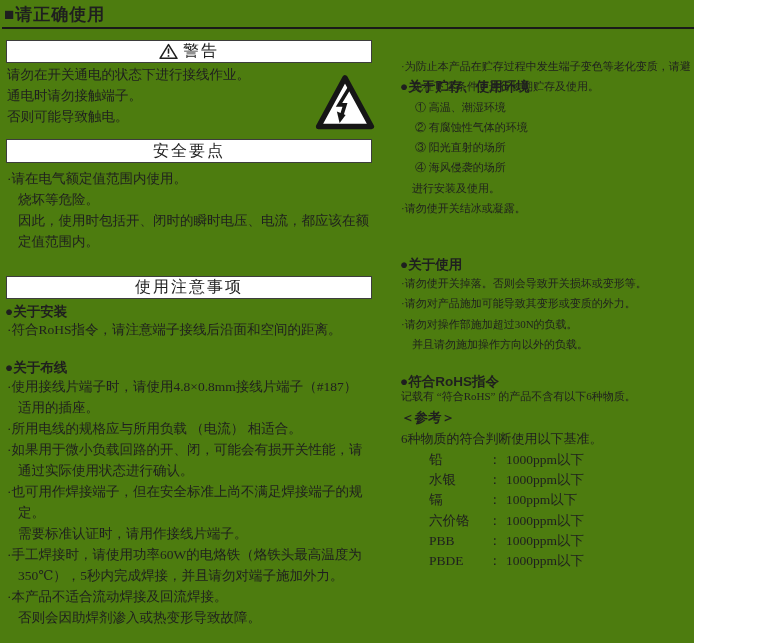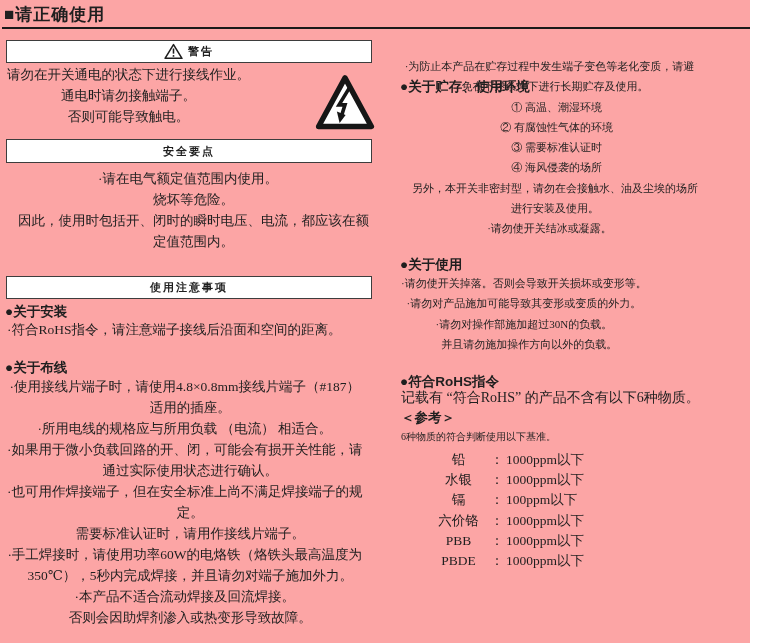--- a/index.html
+++ b/index.html
@@ -1,33 +1,32 @@
 <!DOCTYPE html>
 <html><head>
 <meta charset="utf-8">
 <style>
   html,body { margin:0; padding:0; background:#fff; }
   .page {
-    position:relative; width:750px; height:643px; background:#fca5a5;
+    position:relative; width:694px; height:643px; background:#4d7c0f;
     overflow:hidden; color:#1f1f1f;
     font-family:"Liberation Serif","DejaVu Serif",serif;
-    text-align:center;
   }
   .abs { position:absolute; }
   .sans { font-family:"Liberation Sans","DejaVu Sans",sans-serif; }
 
   .page-title {
     left:4px; top:3px; font-weight:bold; font-size:17px; letter-spacing:1px;
   }
   .title-rule { left:2px; top:27px; width:776px; height:2px; background:#1a1a1a; }
 
   .hdr-box {
     box-sizing:border-box; border:1.5px solid #3d3d3d; background:#fff;
     display:flex; align-items:center; justify-content:center;
-    font-weight:bold; font-size:11px; letter-spacing:2px;
+    font-weight:normal; font-size:16px; letter-spacing:2px;
   }
   .warning-hdr { left:6px; top:40px; width:366px; height:23px; }
   .safety-hdr  { left:6px; top:139px; width:366px; height:24px; }
   .notes-hdr   { left:6px; top:276px; width:366px; height:23px; }
 
   .body-block { font-size:13.5px; line-height:21px; }
   .rcol-block { font-size:11px; line-height:20.3px; }
   .ln  { white-space:nowrap; }
   .ind  { padding-left:11px; }
   .ind2 { padding-left:14px; }
@@ -43,23 +42,23 @@
   .install-hdr { left:5px; top:303px; }
   .install-body{ left:7px; top:319px; }
   .wiring-hdr  { left:5px; top:359px; }
   .wiring-body { left:7px; top:376px; }
 
   .storage-hdr  { left:400px; top:39px;margin-top:39px; }
   .storage-body { left:401px; top:56px; }
   .use-hdr      { left:400px; top:256px; }
   .use-body     { left:401px; top:273px; }
   .rohs-hdr     { left:400px; top:373px; }
-  .rohs-intro   { left:401px; top:389px; font-size:14px; white-space:nowrap; }
+  .rohs-intro   { left:401px; top:389px; font-size:11px; white-space:nowrap; }
   .rohs-ref     { left:401px; top:409px; }
-  .rohs-note    { left:401px; top:430px; font-size:10px; white-space:nowrap; }
+  .rohs-note    { left:401px; top:430px; font-size:13px; white-space:nowrap; }
   .rohs-table   { left:429px; top:450px; font-size:13.5px; line-height:20.2px; }
   .sub-row  { display:flex; white-space:nowrap; }
   .sub-name { width:59px; }
   .sub-colon{ width:18px; }
 </style>
 </head>
 <body>
 
 <div class="page">
 
@@ -121,23 +120,22 @@
     <div class="ln">·本产品不适合流动焊接及回流焊接。</div>
     <div class="ln ind">否则会因助焊剂渗入或热变形导致故障。</div>
   </div>
 
   <div class="abs storage-hdr sec-hdr sans">●关于贮存、使用环境</div>
   <div class="abs storage-body rcol-block">
     <div class="ln">·为防止本产品在贮存过程中发生端子变色等老化变质，请避</div>
     <div class="ln ind">免在下述条件下进行长期贮存及使用。</div>
     <div class="ln ind2">① 高温、潮湿环境</div>
     <div class="ln ind2">② 有腐蚀性气体的环境</div>
-    <div class="ln ind2">③ 需要标准认证时</div>
+    <div class="ln ind2">③ 阳光直射的场所</div>
     <div class="ln ind2">④ 海风侵袭的场所</div>
-    <div class="ln ind">另外，本开关非密封型，请勿在会接触水、油及尘埃的场所</div>
     <div class="ln ind">进行安装及使用。</div>
     <div class="ln">·请勿使开关结冰或凝露。</div>
   </div>
 
   <div class="abs use-hdr sec-hdr sans">●关于使用</div>
   <div class="abs use-body rcol-block">
     <div class="ln">·请勿使开关掉落。否则会导致开关损坏或变形等。</div>
     <div class="ln">·请勿对产品施加可能导致其变形或变质的外力。</div>
     <div class="ln">·请勿对操作部施加超过30N的负载。</div>
     <div class="ln ind">并且请勿施加操作方向以外的负载。</div>

